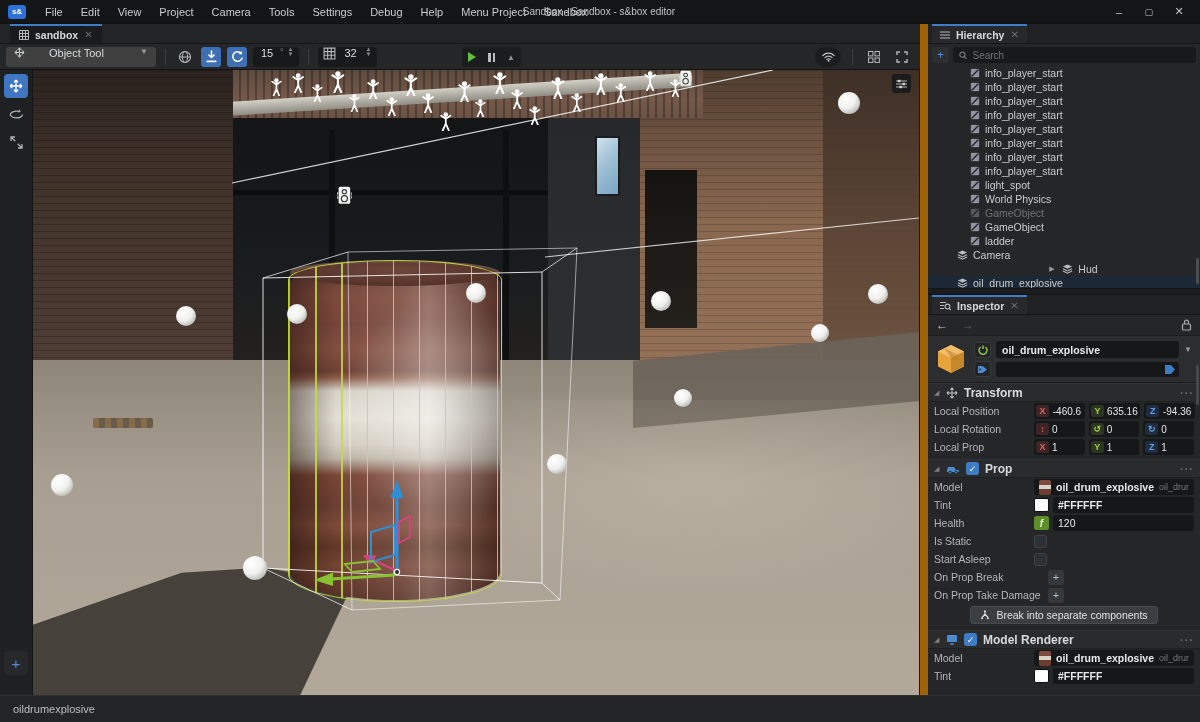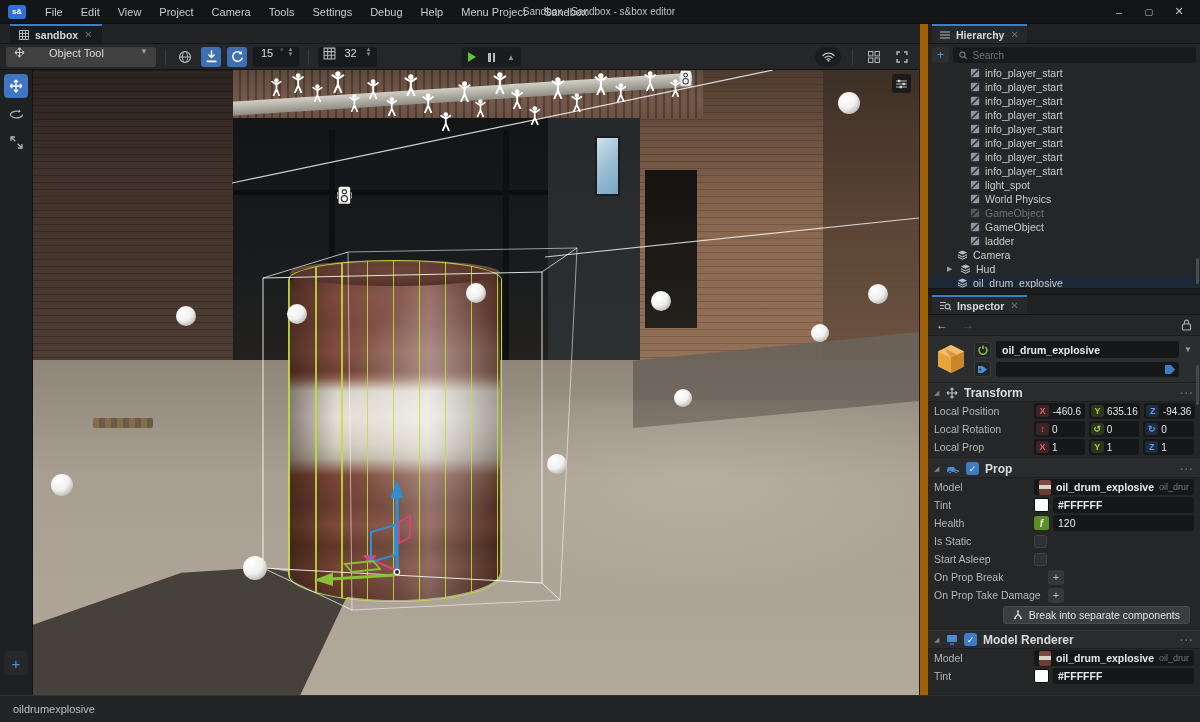--- a/index.html
+++ b/index.html
@@ -135,21 +135,21 @@
 .tval.r{text-align:right;padding-right:2px}
 .pfield{flex:1;height:16px;background:#151718;border-radius:3px;display:flex;align-items:center;gap:5px;padding:0 5px;overflow:hidden}
 .pfield .pname{font-weight:bold;color:#e6e8e9;font-size:10.5px;white-space:nowrap}
 .pfield .psuffix{color:#76797c;font-size:9px;white-space:nowrap;overflow:hidden}
 .thumb{width:12px;height:15px;border-radius:2px;flex:none;
   background:linear-gradient(180deg,#7d4a3c 0 34%,#d8d3c9 34% 58%,#6b3e31 58% 100%)}
 .swatch{width:15px;height:14px;background:#fff;border-radius:2px;border:1px solid #0c0d0e;flex:none}
 .fchip{width:15px;height:14px;border-radius:2.5px;background:#5d8f28;color:#eaf2dc;font-size:10px;font-style:italic;font-weight:bold;
   display:flex;align-items:center;justify-content:center;flex:none}
 .plusbtn{width:16px;height:15px;background:#35383b;border-radius:2.5px;color:#b9bcbe;font-size:11px;display:flex;align-items:center;justify-content:center}
-.breakrow{height:22px;display:flex;align-items:center;justify-content:flex-end;padding:0 10px}
+.breakrow{height:22px;display:flex;align-items:center;justify-content:center;padding:0 10px}
 .breakbtn{height:18px;background:#3a3e41;border:1px solid #474b4e;border-radius:3px;display:flex;align-items:center;gap:6px;padding:0 9px;color:#e0e2e4;font-size:10.5px}
 .isb{position:absolute;right:1px;top:70px;width:3px;height:40px;background:#45484b;border-radius:2px}
 
 
 #statusbar{position:absolute;left:0;top:695px;width:1200px;height:27px;background:#222426;border-top:1px solid #2e3133;
   display:flex;align-items:center;padding:0 13px;color:#bcbfc1;font-size:11px}
 svg{display:block}
 </style>
 </head>
 <body>
@@ -563,21 +563,21 @@
         <div class="hrow" style="padding-left: 29px;">
           <span style="display: flex;">
             <svg width="11" height="10" viewBox="0 0 12 11">
               <path d="M6 0.5 L11 2.8 L6 5.1 L1 2.8 Z" fill="#b7bac2"></path>
               <path d="M1 5.3 L6 7.6 L11 5.3" stroke="#b7bac2" fill="none" stroke-width="1.2"></path>
               <path d="M1 7.8 L6 10.1 L11 7.8" stroke="#b7bac2" fill="none" stroke-width="1.2"></path>
             </svg>
           </span>
           <span class="hlabel">Camera</span>
         </div>
-        <div class="hrow" style="padding-left: 29px;">
+        <div class="hrow" style="padding-left: 29px; justify-content: center;">
           <span class="hcaret">▶</span>
           <span style="display: flex;">
             <svg width="11" height="10" viewBox="0 0 12 11">
               <path d="M6 0.5 L11 2.8 L6 5.1 L1 2.8 Z" fill="#b7bac2"></path>
               <path d="M1 5.3 L6 7.6 L11 5.3" stroke="#b7bac2" fill="none" stroke-width="1.2"></path>
               <path d="M1 7.8 L6 10.1 L11 7.8" stroke="#b7bac2" fill="none" stroke-width="1.2"></path>
             </svg>
           </span>
           <span class="hlabel">Hud</span>
         </div>

